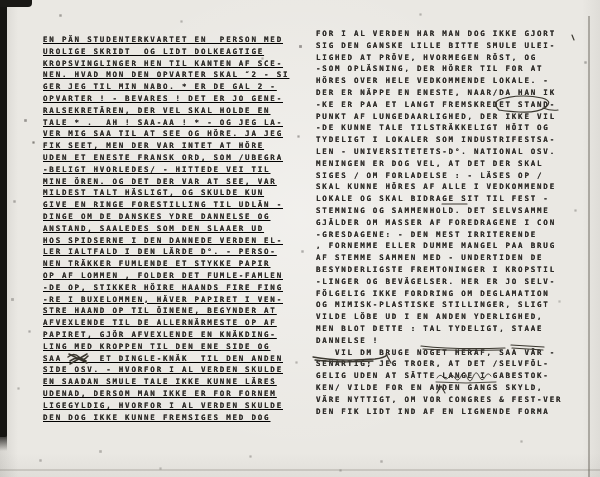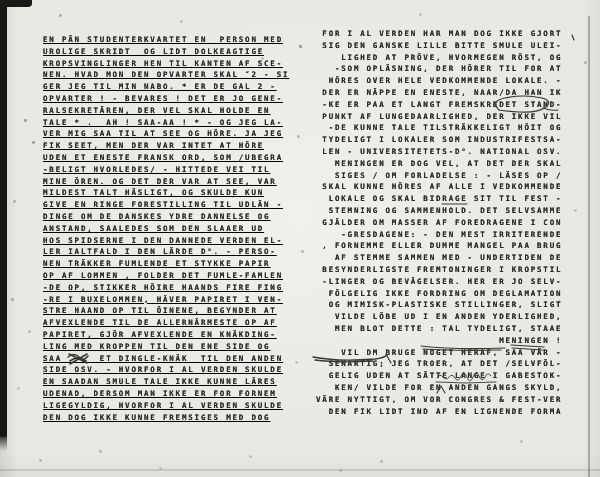--- a/index.html
+++ b/index.html
@@ -20,21 +20,21 @@
   .col{position:absolute;}
   .tline{
     white-space:pre;
     font:700 7.5px "DejaVu Sans Mono",monospace;
     letter-spacing:1.8px;
     line-height:11.8px;
     color:#2e2c29;
     text-shadow:0 0 .5px rgba(46,44,41,.8);
   }
   #left-col{left:43px;top:34px;text-decoration:underline;}
-  #right-col{left:316px;top:28px;text-align:right;}
+  #right-col{left:316px;top:28px;}
   .edge-left{position:absolute;left:0;top:0;width:7px;height:437px;background:#161512;border-radius:0 2px 2px 0;}
   .edge-left-fade{position:absolute;left:0;top:433px;width:7px;height:18px;background:linear-gradient(#161512,rgba(22,21,18,0));}
   .corner-tl{position:absolute;left:0;top:0;width:32px;height:7px;background:#1a1916;border-radius:0 0 4px 0;}
   .edge-right{position:absolute;left:588px;top:16px;width:2px;height:461px;background:rgba(100,95,86,.45);}
   .edge-bottom{position:absolute;left:0;top:469px;width:600px;height:2px;background:rgba(110,105,96,.22);}
   .speckles{position:absolute;left:0;top:0;width:1px;height:1px;background:transparent;
     box-shadow:
       25px 120px 0 0.8px rgba(50,47,42,.45),
       33px 142px 0 0.6px rgba(50,47,42,.55),
       14px 201px 0 0.7px rgba(50,47,42,.35),
@@ -131,21 +131,21 @@
       <div class="tline">GJÄLDER OM MASSER AF FOREDRAGENE I CON</div>
       <div class="tline">-GRESDAGENE: - DEN MEST IRRITERENDE</div>
       <div class="tline">, FORNEMME ELLER DUMME MANGEL PAA BRUG</div>
       <div class="tline">AF STEMME SAMMEN MED - UNDERTIDEN DE</div>
       <div class="tline">BESYNDERLIGSTE FREMTONINGER I KROPSTIL</div>
       <div class="tline">-LINGER OG BEVÄGELSER. HER ER JO SELV-</div>
       <div class="tline">FÖLGELIG IKKE FORDRING OM DEGLAMATION</div>
       <div class="tline">OG MIMISK-PLASTISKE STILLINGER, SLIGT</div>
       <div class="tline">VILDE LÖBE UD I EN ANDEN YDERLIGHED,</div>
       <div class="tline">MEN BLOT DETTE : TAL TYDELIGT, STAAE</div>
-      <div class="tline">MENINGEN !</div>
+      <div class="tline">DANNELSE !</div>
       <div class="tline">   VIL DM BRUGE NOGET HERAF, SAA VÄR -</div>
       <div class="tline">SENARTIG; JEG TROER, AT DET /SELVFÖL-</div>
       <div class="tline">GELIG UDEN AT SÄTTE LANGE I GABESTOK-</div>
       <div class="tline">KEN/ VILDE FOR EN ANDEN GANGS SKYLD,</div>
       <div class="tline">VÄRE NYTTIGT, OM VOR CONGRES &amp; FEST-VER</div>
       <div class="tline">DEN FIK LIDT IND AF EN LIGNENDE FORMA</div>
     </div>
 
   <svg class="marks" width="600" height="477" viewBox="0 0 600 477">
 

